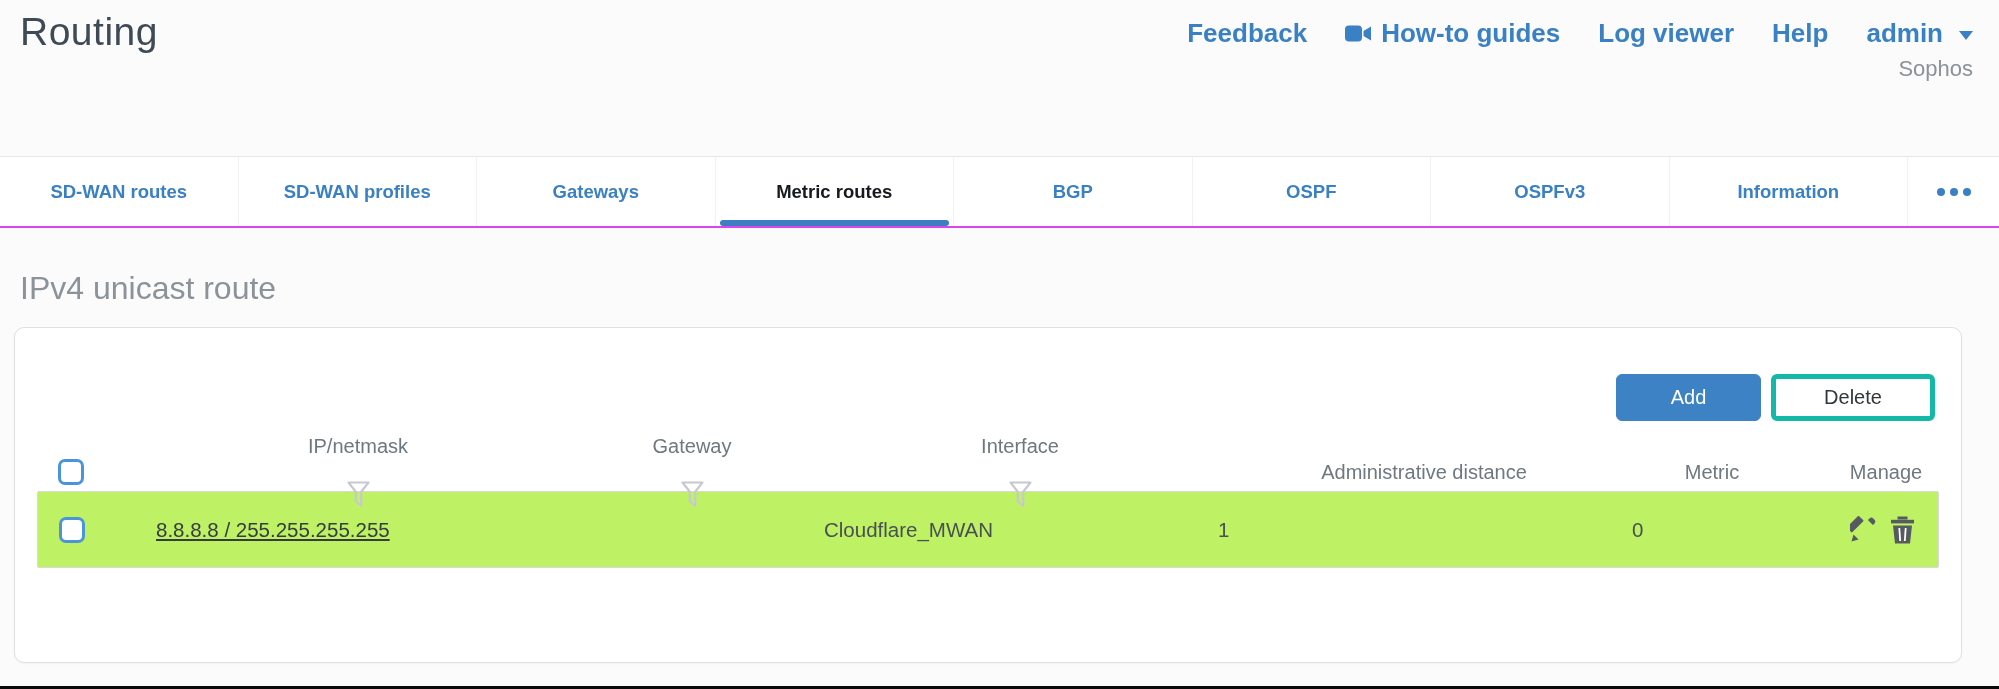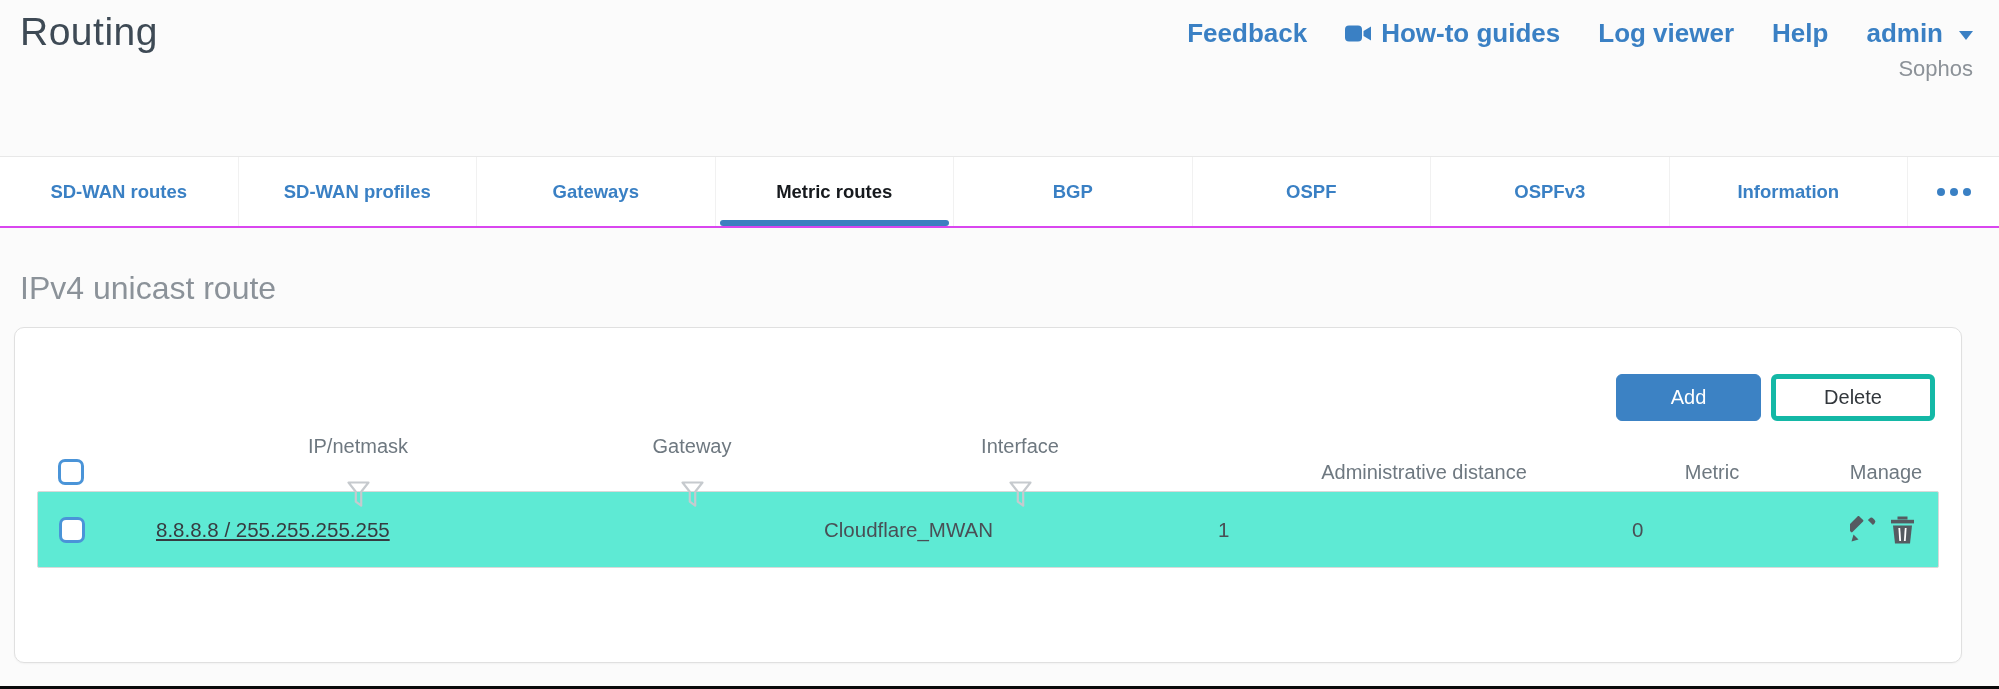--- a/index.html
+++ b/index.html
@@ -102,21 +102,21 @@
     font-size:20px; color:#6e7880; font-weight:400;
     display:flex; align-items:center; gap:23px;flex-direction:column;
   }
   .funnel-icon svg { display:block; }
   .checkbox {
     width:26px; height:26px; border:3px solid #4a94d8; border-radius:7px;
     background:#fff; margin-left:21px; cursor:pointer;
   }
   .trow {
     margin:0 22px; height:77px;
-    border:1px solid #d9d9d9; border-radius:2px; background:#5eead4;
+    border:1px solid #d9d9d9; border-radius:2px; background:#bef264;
   }
   .cell { font-size:20.5px; color:#494f55; }
   .ip-link { color:#363c41; text-decoration:underline; cursor:pointer; font-weight:500; }
   .manage-cell { display:flex; align-items:center; gap:13px; padding-left:56px; }
   .icon-btn { cursor:pointer; display:flex; }
   .icon-btn svg { display:block; }
 
   .bottom-bar { position:absolute; left:0; right:0; bottom:0; height:3px; background:#0a0a0a; }
 </style>
 </head>

